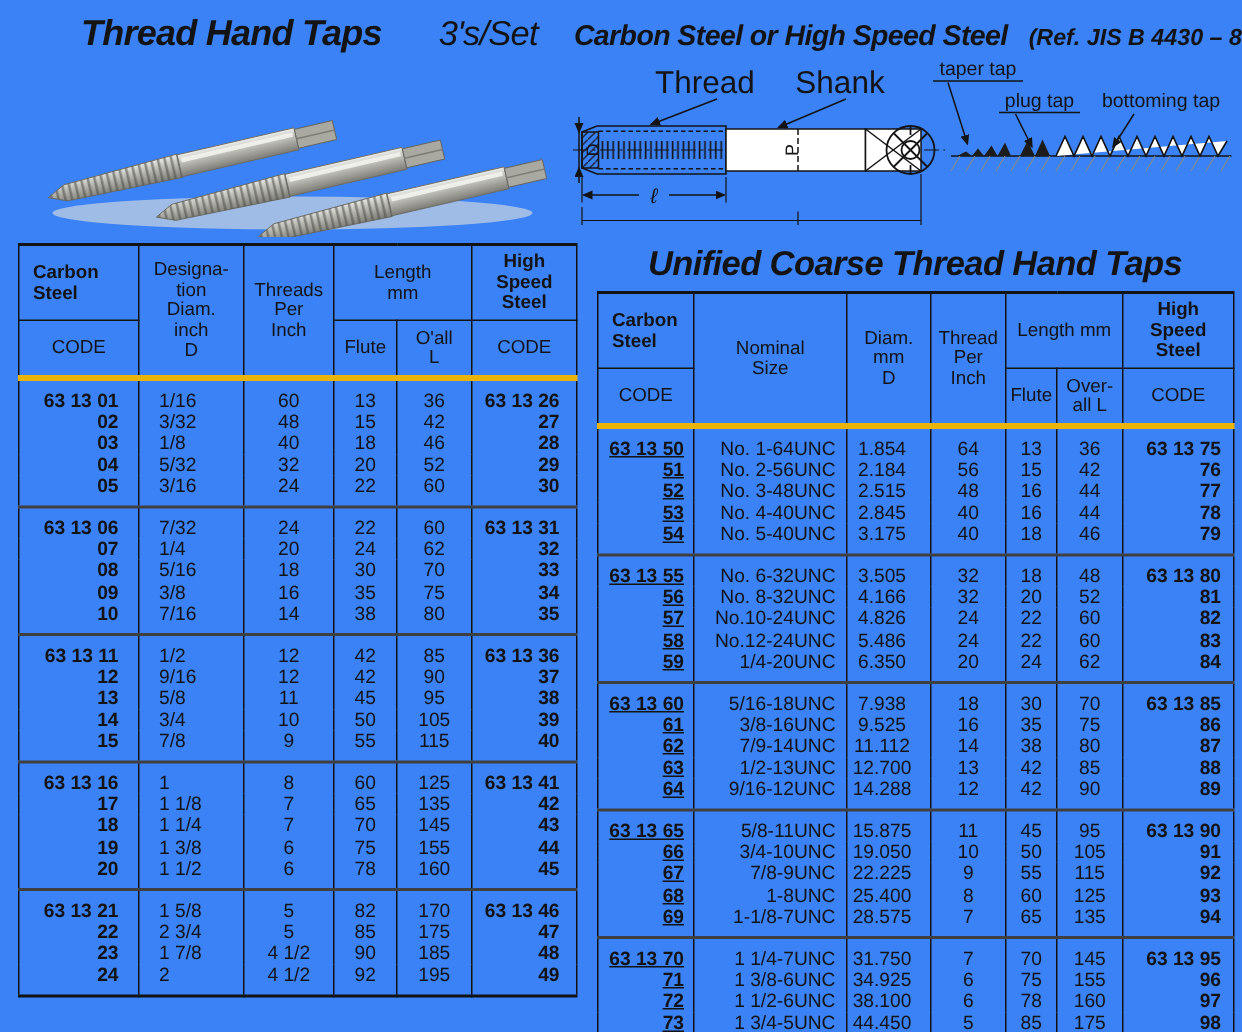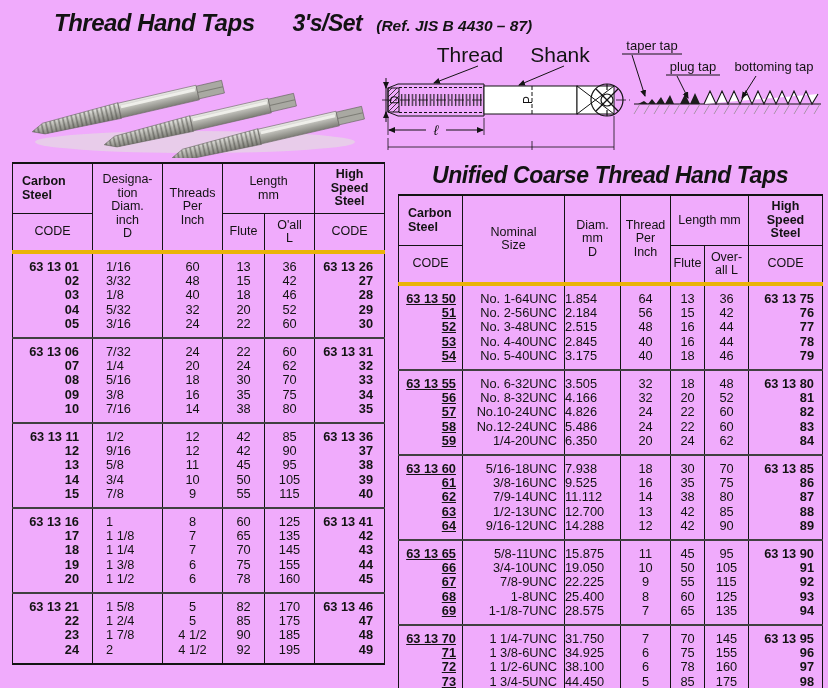--- a/index.html
+++ b/index.html
@@ -1,23 +1,23 @@
 <!DOCTYPE html>
 <html><head>
 <meta charset="utf-8">
 <style>
   html,body{margin:0;padding:0;background:#e9e9e6;}
   .page{
-    width:828px;height:688px;background:#f0abfc;color:#131313;
+    width:828px;height:688px;background:#3b82f6;color:#131313;
     font-family:"Liberation Sans",sans-serif;overflow:hidden;position:relative;
   }
   
   .top-line{display:flex;align-items:baseline;padding:9px 6px 0 54px;white-space:nowrap;}
   .t-main{font-size:24px;font-weight:bold;font-style:italic;letter-spacing:-.5px;}
-  .t-set{font-size:23px;font-weight:bold;font-style:italic;margin-left:38px;letter-spacing:-.5px;}
+  .t-set{font-size:23px;font-weight:normal;font-style:italic;margin-left:38px;letter-spacing:-.5px;}
   .t-mat{font-size:19px;font-weight:bold;font-style:italic;margin-left:24px;letter-spacing:-.4px;}
   .t-ref{font-size:15.5px;font-weight:bold;font-style:italic;margin-left:14px;}
   
   .media-row{display:flex;align-items:flex-start;height:122px;margin-top:1px;}
   .photo-wrap{margin-left:20px;}
   .diagram-wrap{margin-left:12px;}
   
   .tables-row{display:flex;margin-top:2px;padding-left:12px;gap:14px;}
   .tcol-left{width:372px;}
   .tcol-right{width:424px;}
@@ -40,32 +40,33 @@
   .data-table td{line-height:14.2px;font-size:12.8px;text-align:center;}
   .data-table tbody tr:first-child td{padding-top:6px;}
   .data-table tbody tr:last-child td{padding-bottom:6px;}
   
   .t-wh td.c-code{font-weight:bold;text-align:right;padding-right:13px;}
   .t-wh td.c-desig{text-align:left;padding-left:13px;}
   .t-wh td.c-hss{font-weight:bold;text-align:right;padding-right:11px;}
   
   .t-un td.c-code{font-weight:bold;text-align:right;padding-right:6px;text-decoration:underline;}
   .t-un td.c-nominal{text-align:right;padding-right:7px;}
-  .t-un td.c-diam{text-align:left;padding-right:9px;margin-left:21px;}
+  .t-un td.c-diam{text-align:center;padding-right:9px;margin-left:21px;}
   .t-un td.c-hss{font-weight:bold;text-align:right;padding-right:8px;}
   svg text{font-family:"Liberation Sans",sans-serif;fill:#131313;}
 </style>
 </head>
 <body>
 
 <div class="page">
 
   <div class="top-line">
     <span class="t-main">Thread Hand Taps</span>
     <span class="t-set">3's/Set</span>
+    <span class="t-mat">Carbon Steel or High Speed Steel</span>
     <span class="t-ref">(Ref. JIS B 4430 – 87)</span>
   </div>
 
   <div class="media-row">
     <div class="photo-wrap">
       <svg width="350" height="120" viewBox="0 0 350 120">
         <defs>
           <linearGradient id="gm" x1="0" y1="0" x2="0" y2="1">
             <stop offset="0" stop-color="#ededea"></stop>
             <stop offset="0.35" stop-color="#c3c3bd"></stop>
@@ -399,21 +400,21 @@
             <tr>
               <td class="c-code">63 13 21</td>
               <td class="c-desig">1 5/8</td>
               <td class="c-tpi">5</td>
               <td class="c-flute">82</td>
               <td class="c-oall">170</td>
               <td class="c-hss">63 13 46</td>
             </tr>
             <tr>
               <td class="c-code">22</td>
-              <td class="c-desig">1 2/4</td>
+              <td class="c-desig">2 3/4</td>
               <td class="c-tpi">5</td>
               <td class="c-flute">85</td>
               <td class="c-oall">175</td>
               <td class="c-hss">47</td>
             </tr>
             <tr>
               <td class="c-code">23</td>
               <td class="c-desig">1 7/8</td>
               <td class="c-tpi">4 1/2</td>
               <td class="c-flute">90</td>

